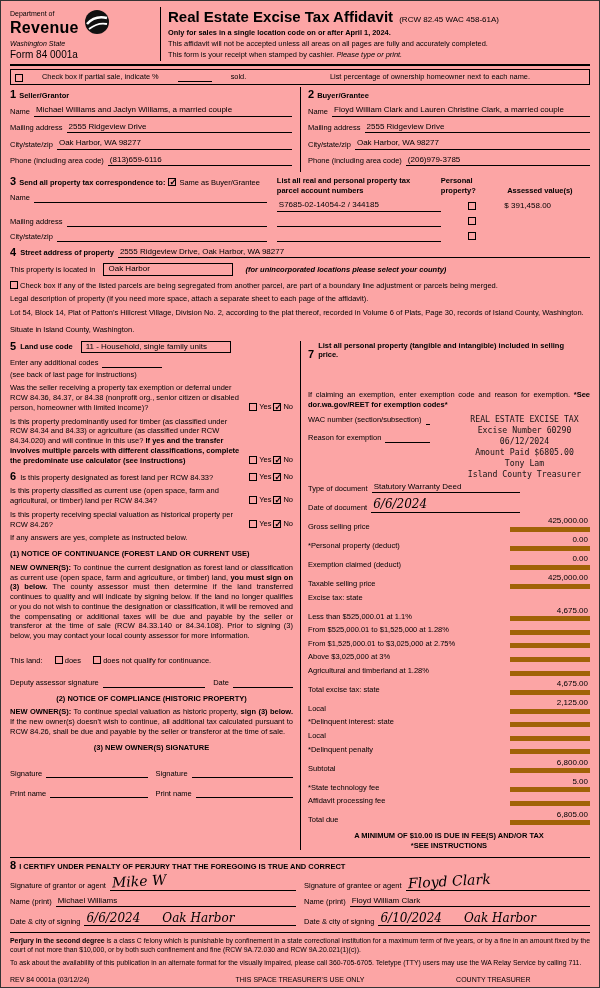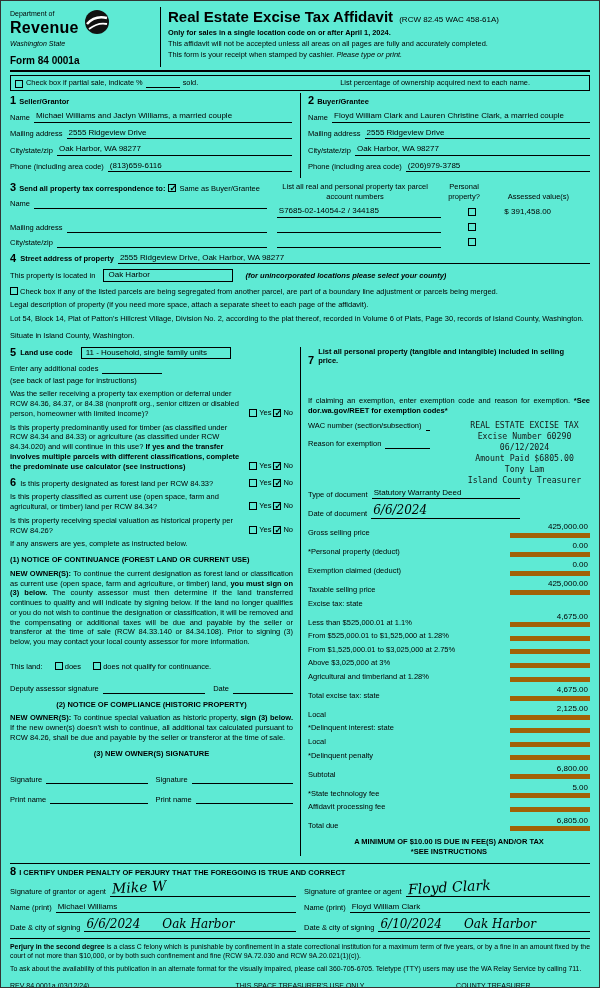--- a/index.html
+++ b/index.html
@@ -1,53 +1,53 @@
 <!DOCTYPE html>
 <html><head>
 <meta charset="utf-8">
 <style>
   *{margin:0;padding:0;box-sizing:border-box}
   body{background:#d9d9d9;font-family:"Liberation Sans",sans-serif;color:#000}
-  .page{width:600px;height:988px;margin:0 auto;background:#5eead4;border:1px solid #333;
+  .page{width:600px;height:988px;margin:0 auto;background:#fca5a5;border:1px solid #333;
         padding:6px 9px 4px;font-size:7.5px;line-height:1.3;overflow:hidden;position:relative}
   .b{font-weight:bold}.i{font-style:italic}.c{text-align:center}
   
   .hdr{display:flex;padding-bottom:3px;border-bottom:2px solid #000}
   .logo-col{width:150px;flex:none;padding-top:2px}
   .logo-row{display:flex;align-items:flex-start;gap:5px}
   .dept{font-size:7px}
   .rev{font-size:16px;font-weight:bold;letter-spacing:.3px}
   .wastate{font-size:7px;font-style:italic}
-  .formno{font-size:10px;font-weight:bold;margin-top:6px}
+  .formno{font-size:10px;font-weight:normal;}
   .title-col{flex:1;border-left:1px solid #000;padding-left:7px}
   .title{font-size:15px;font-weight:bold}
   .tsuffix{font-size:8px;margin-left:4px}
   .note{font-size:7.4px;margin-top:1.5px}
   
-  .partial{border:1px solid #000;margin-top:3px;padding:2px 4px;display:flex;align-items:flex-end;gap:3px;font-size:7.4px}
+  .partial{border:1px solid #000;margin-top:3px;padding:2px 4px;display:flex;align-items:flex-end;gap:19px;font-size:7.4px}
   .push{margin-left:auto;margin-right:55px}
   .cb{flex:none;display:inline-block;width:8px;height:8px;border:1px solid #000;font-size:9px;line-height:7px;
       text-align:center;font-weight:bold;vertical-align:-1px;overflow:visible}
   .blank{display:inline-block;border-bottom:1px solid #000;height:9px}
   .w34{width:34px}.w60{width:60px}
   
   .cols2{display:flex;margin-top:2px}
   .col{width:50%;padding:2px 8px 6px 0}
   .col-r{border-left:1px solid #000;padding-left:7px;padding-right:0}
   .sechead{display:flex;align-items:baseline;flex-wrap:wrap;gap:3px}
   .secnum{font-size:11px;font-weight:bold;line-height:1}
   .fline{display:flex;align-items:flex-end;margin-top:5px}
   .flabel{white-space:nowrap;margin-right:4px}
   .fval{flex:1;border-bottom:1px solid #000;min-height:10px;padding:0 2px;font-size:8px}
   .fvw60{flex:0 0 60px}
   
   .s3row{display:flex;margin-top:4px}
   .s3left{width:46%;padding-right:10px}
   .s3right{flex:1}
-  .pth{display:flex;text-align:center;font-weight:normal;gap:4px;align-items:flex-end}
+  .pth{display:flex;font-weight:bold;gap:16px;align-items:flex-end}
   .pt1{width:50%}.pt2{width:17%}.pt3{width:28%}
   .ptr{display:flex;gap:4px;margin-top:5px;align-items:flex-end}
   .ptr .pt2{text-align:center}
   .ptval{font-size:8px;min-height:10px;padding:0 2px}
   
   .sec4{margin-top:5px}
   .locbox{border:1px solid #000;padding:0 4px;font-size:8px;min-width:130px;display:inline-block;min-height:11px;margin:0 4px}
   
   .mid{display:flex;margin-top:6px}
   .mleft{width:50%;padding-right:7px}
@@ -111,21 +111,21 @@
       <div class="note">This affidavit will not be accepted unless all areas on all pages are fully and accurately completed.</div>
       <div class="note"><span>This form is your receipt when stamped by cashier. </span><i>Please type or print.</i></div>
     </div>
   </div>
 
   <div class="partial">
     <span class="cb"></span>
     <span>Check box if partial sale, indicate %</span>
     <span class="blank w34"></span>
     <span>sold.</span>
-    <span class="push">List percentage of ownership acquired next to each name.</span>
+    <span class="push">List percentage of ownership homeowner next to each name.</span>
   </div>
 
   <div class="cols2">
     <div class="col">
       <div class="sechead">
         <span class="secnum">1</span>
         <span class="b">Seller/Grantor</span>
       </div>
       <div class="fline">
           <span class="flabel">Name</span>

